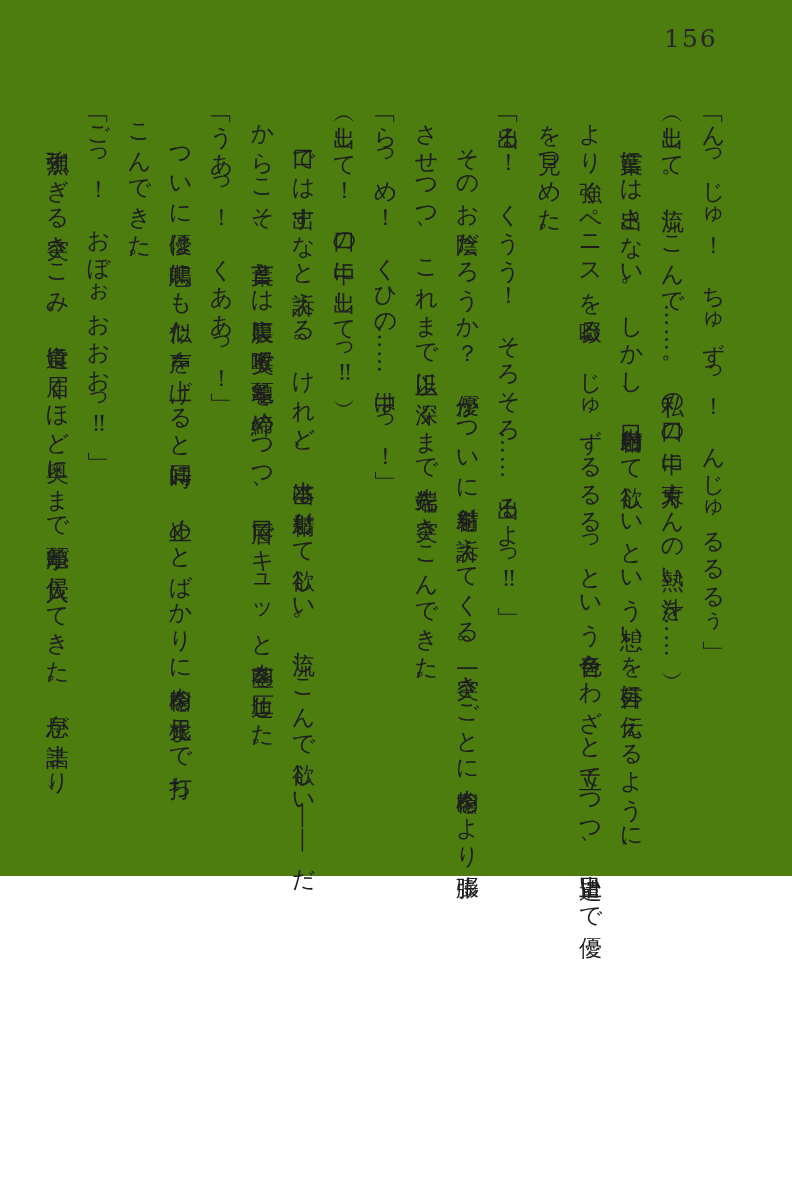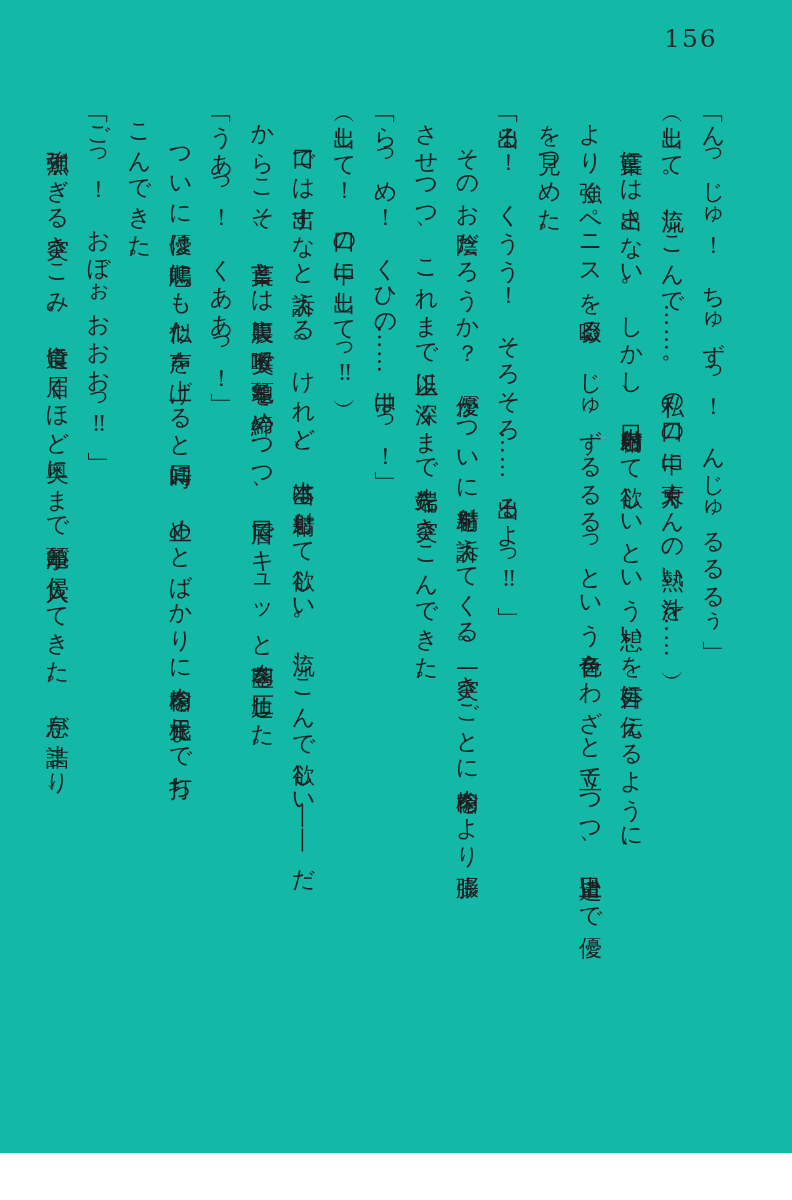--- a/index.html
+++ b/index.html
@@ -8,22 +8,22 @@
   }
   body {
     width: 792px;
     height: 1200px;
     background: #ffffff;
     overflow: hidden;
   }
   .page {
     position: relative;
     width: 792px;
-    height: 1153px;
-    background: #14b8a6;
+    height: 876px;
+    background: #4d7c0f;
     font-family: "DejaVu Serif", "Liberation Serif", serif;
     color: #1e1e20;
   }
   .page-number {
     position: absolute;
     top: 24px;
     left: 664px;
     font-size: 25px;
     letter-spacing: 2px;
     color: #26262a;

